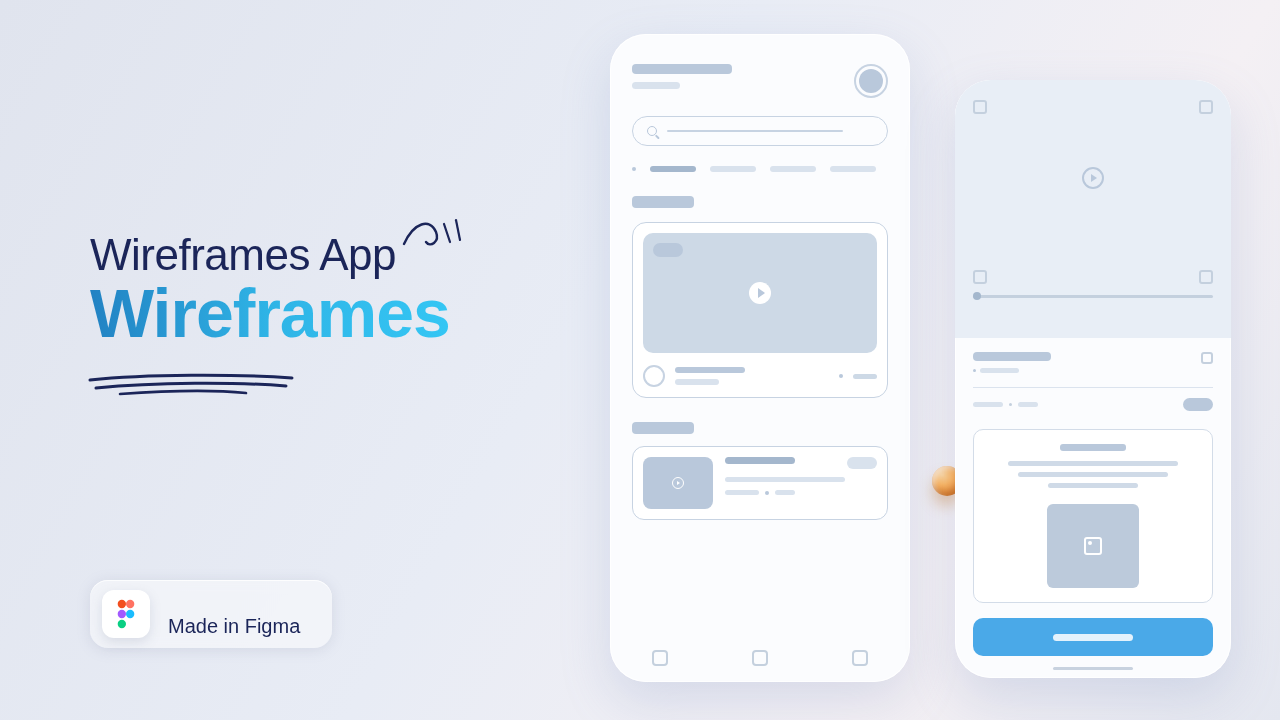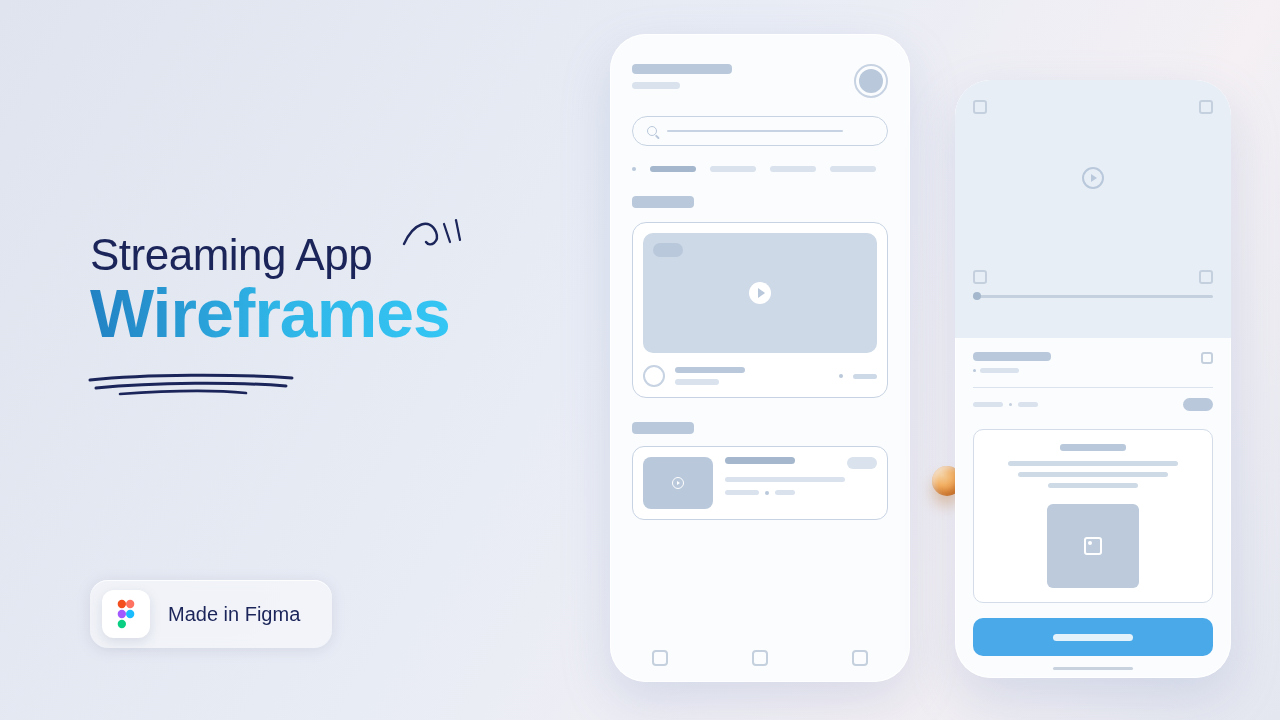--- a/index.html
+++ b/index.html
@@ -45,21 +45,21 @@
     left: 400px;
     top: 214px;
   }
 
   
   .badge {
     position: absolute;
     left: 90px;
     top: 580px;
     display: flex;
-    align-items: center;
+    align-items: flex-end;
     padding: 10px 32px 10px 12px;
     border-radius: 18px;
     background: rgba(255,255,255,0.45);
     backdrop-filter: blur(6px);
     box-shadow: 0 2px 14px rgba(120,130,160,0.18), inset 0 1px 0 rgba(255,255,255,0.8);
   }
   .badge-icon {
     width: 48px;
     height: 48px;
     border-radius: 12px;
@@ -171,21 +171,21 @@
   .mini-play:before{content:"";width:0;height:0;border-left:3px solid #fff;border-top:2px solid transparent;border-bottom:2px solid transparent;margin-left:1px;}
 
   
   .mag{width:10px;height:10px;border:1.5px solid #b9c8db;border-radius:50%;position:relative;}
   .mag:after{content:"";position:absolute;width:5px;height:1.5px;background:#b9c8db;right:-4px;bottom:-2px;transform:rotate(45deg);border-radius:1px;}
 </style>
 </head>
 <body>
 
 <div class="headline">
-  <div class="line1">Streaming App</div>
+  <div class="line1">Wireframes App</div>
   <div class="line2">Wireframes</div>
 </div>
 
 <svg class="scribble-top" width="74" height="44" viewBox="0 0 74 44">
   <path d="M4 30 C 14 8, 30 4, 36 18 C 40 28, 30 34, 26 28" stroke="#1b2559" stroke-width="2.4" fill="none" stroke-linecap="round"></path>
   <path d="M44 10 L50 28" stroke="#1b2559" stroke-width="2.2" fill="none" stroke-linecap="round"></path>
   <path d="M56 6 L60 26" stroke="#1b2559" stroke-width="2.2" fill="none" stroke-linecap="round"></path>
 </svg>
 
 <svg class="scribble-under" width="210" height="26" viewBox="0 0 210 26">

